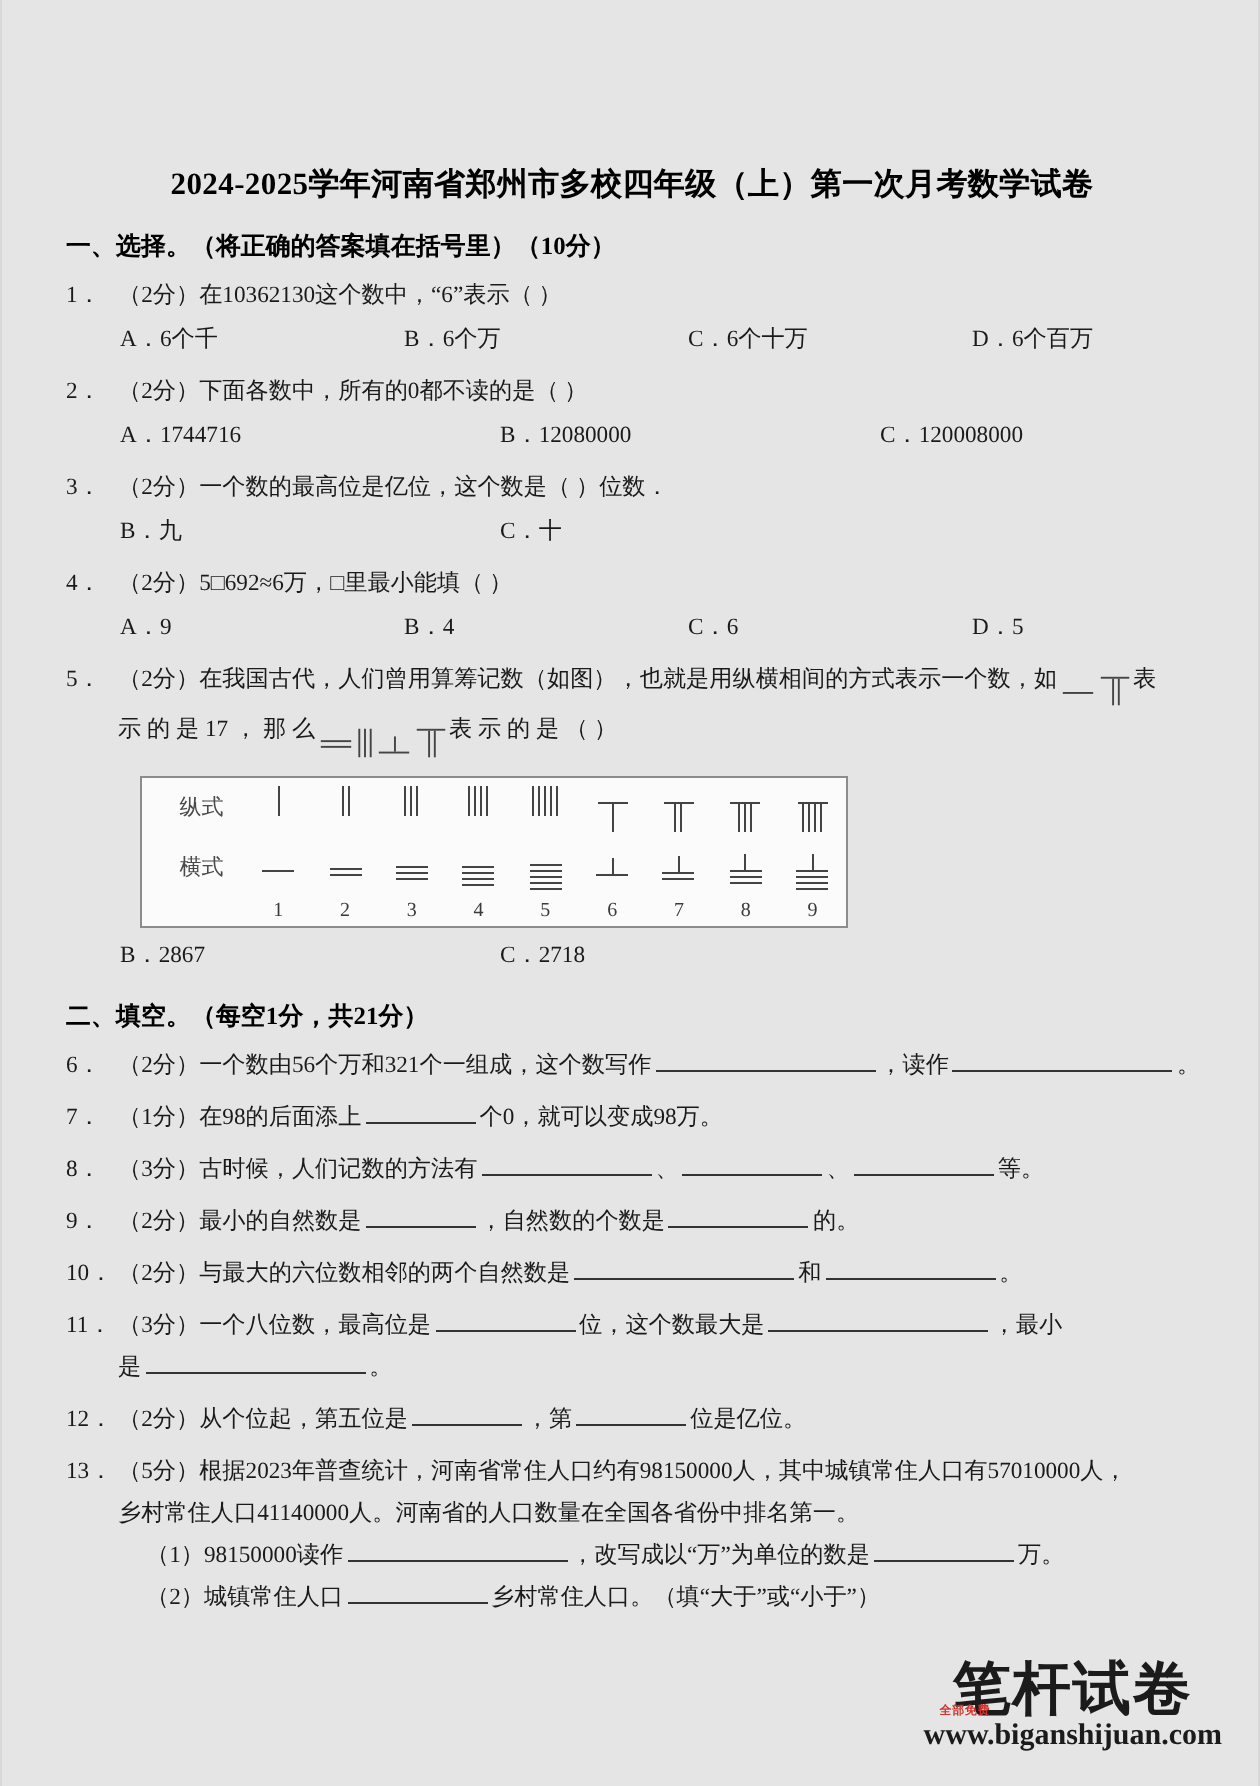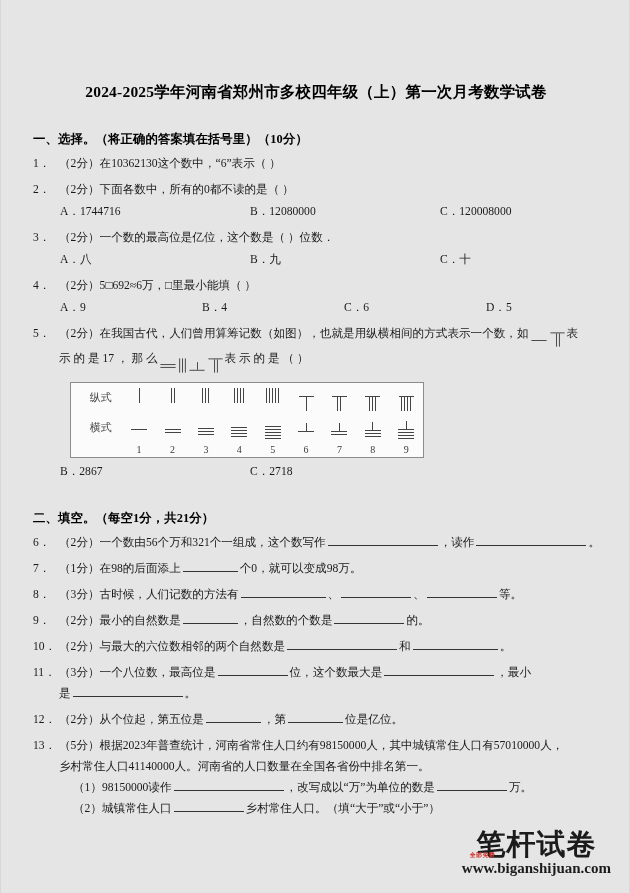--- a/index.html
+++ b/index.html
@@ -36,21 +36,21 @@
     letter-spacing: 0.2px;
     margin-top: 82px;
     white-space: nowrap;
     color: #000;
   }
 
   
   .section-head {
     font-size: 12.4px;
     font-weight: bold;
-    margin-top: 28px;
+    margin-top: 12px;
     margin-bottom: 2px;
     letter-spacing: 0.1px;
     color: #000;
   }
 
   
   .q {
     font-size: 11.6px;
     line-height: 21px;
     margin-top: 5px;
@@ -276,37 +276,42 @@
   <div class="sheet">
 
     <div class="doc-title">2024-2025学年河南省郑州市多校四年级（上）第一次月考数学试卷</div>
 
     <div class="section-head">一、选择。（将正确的答案填在括号里）（10分）</div>
 
     <div class="q">
       <span class="q-num">1．</span>
       <span class="q-body q-line">（2分）在10362130这个数中，“6”表示（      ）</span>
     </div>
+    <div class="opts four">
+      <span class="opt">A．6个千</span>
+      <span class="opt">B．6个万</span>
+      <span class="opt">C．6个十万</span>
+      <span class="opt">D．6个百万</span>
+    </div>
 
     <div class="q">
       <span class="q-num">2．</span>
       <span class="q-body q-line">（2分）下面各数中，所有的0都不读的是（      ）</span>
     </div>
     <div class="opts three">
       <span class="opt">A．1744716</span>
       <span class="opt">B．12080000</span>
       <span class="opt">C．120008000</span>
     </div>
 
     <div class="q">
       <span class="q-num">3．</span>
       <span class="q-body q-line">（2分）一个数的最高位是亿位，这个数是（      ）位数．</span>
     </div>
     <div class="opts three">
-      <span class="opt">A．八</span>
       <span class="opt">B．九</span>
       <span class="opt">C．十</span>
     </div>
 
     <div class="q">
       <span class="q-num">4．</span>
       <span class="q-body q-line">（2分）5□692≈6万，□里最小能填（      ）</span>
     </div>
     <div class="opts four">
       <span class="opt">A．9</span>

